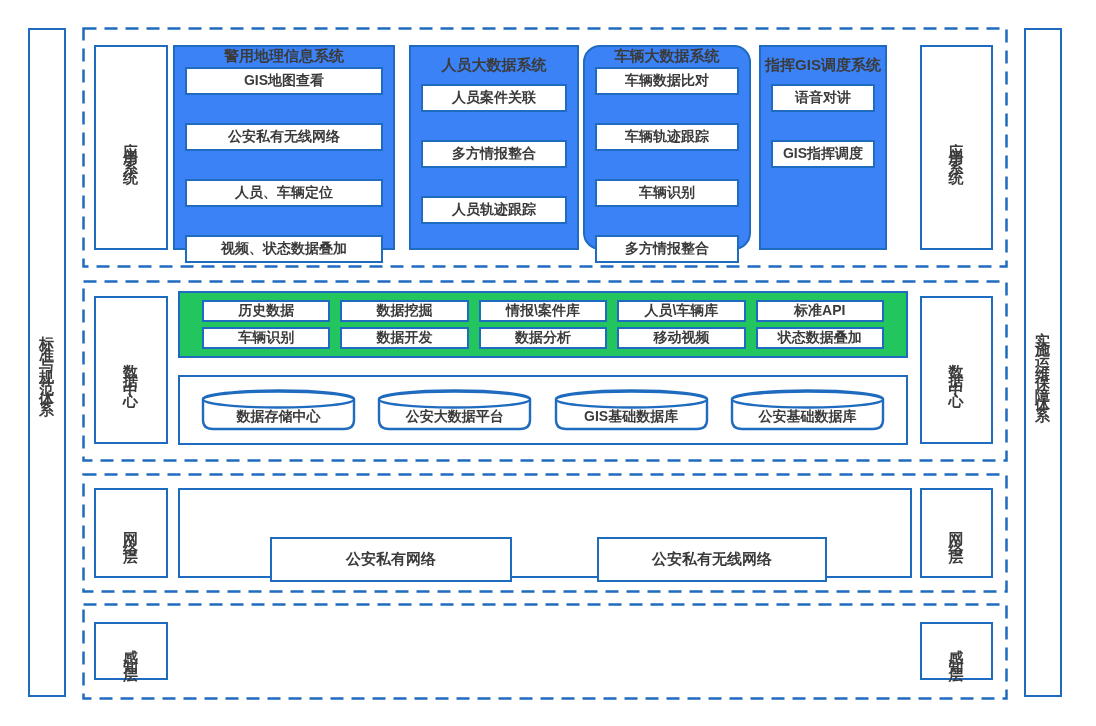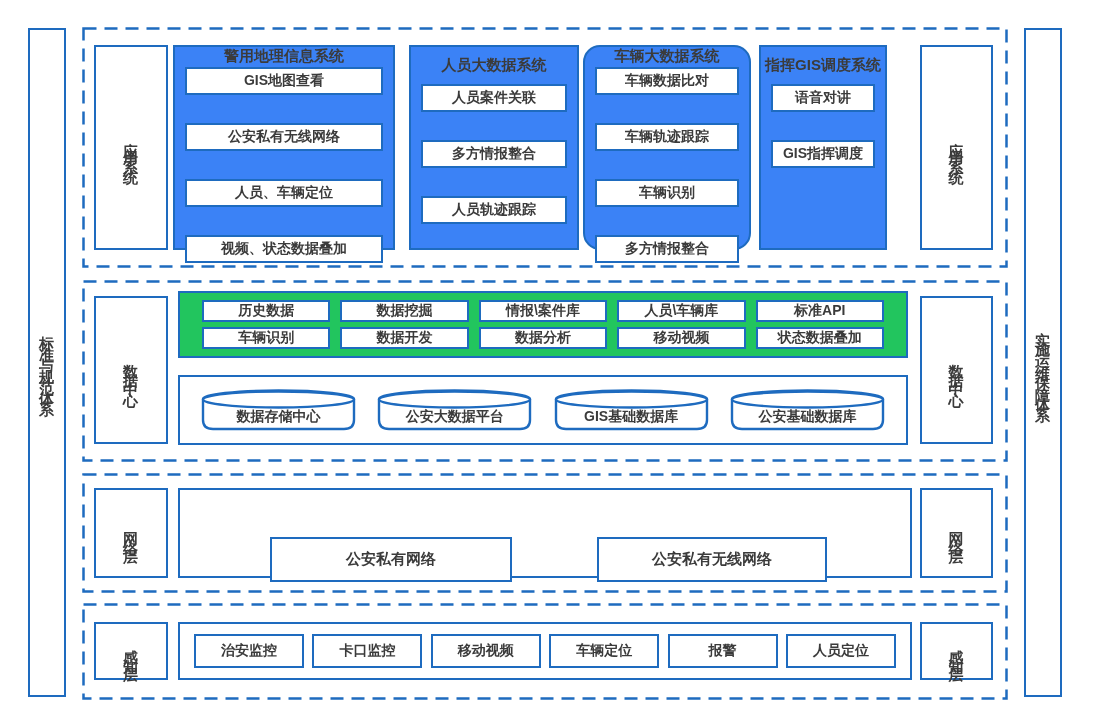--- a/index.html
+++ b/index.html
@@ -254,27 +254,19 @@
 
   <div class="band" id="band-per">
     <svg class="dash" width="926" height="97">
       <rect x="1.5" y="1.5" width="923" height="94" fill="none" stroke="#1e6bbf" stroke-width="2.5" stroke-dasharray="13 8"></rect>
     </svg>
 
     <div class="vlabel left">
       <div class="vtext">感知层</div>
     </div>
 
-    <div class="per-box">
-      <div class="chip">治安监控</div>
-      <div class="chip">卡口监控</div>
-      <div class="chip">移动视频</div>
-      <div class="chip">车辆定位</div>
-      <div class="chip">报警</div>
-      <div class="chip">人员定位</div>
-    </div>
 
     <div class="vlabel right">
       <div class="vtext">感知层</div>
     </div>
   </div>
 
 </div>
 
 </body></html>

